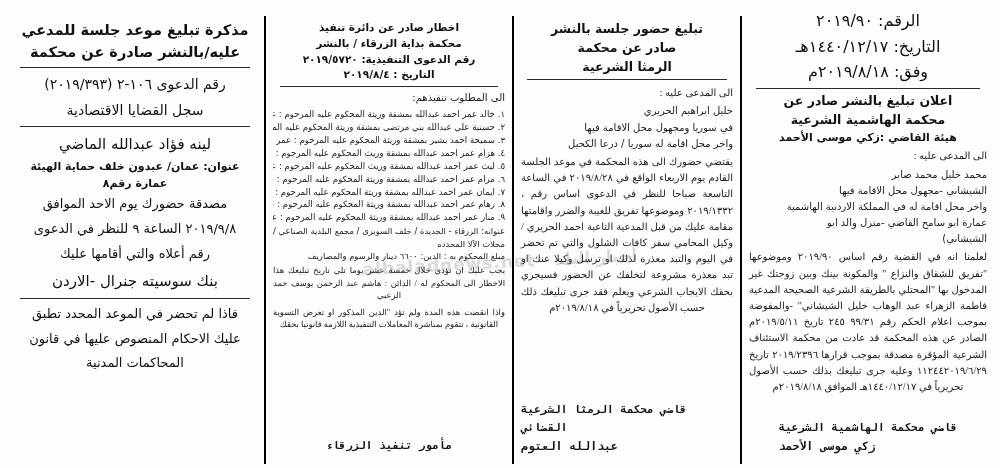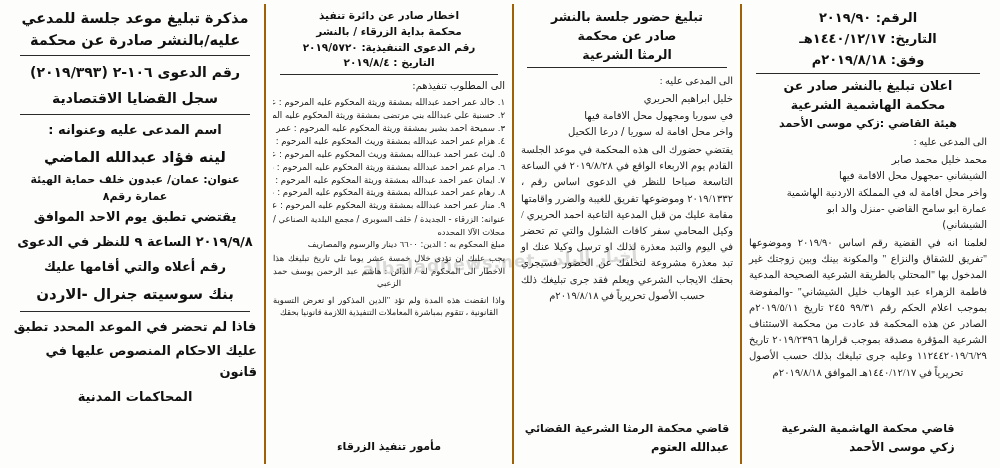--- a/index.html
+++ b/index.html
@@ -21,21 +21,21 @@
   .col{
     position:relative;
     box-sizing:border-box;
     padding:4px 7px 6px 7px;
     display:flex;
     flex-direction:column;
     align-items:center;
     overflow:hidden;
     background:#fdfdfb;
   }
-  .col + .col{ border-right:2px solid #a16207; }
+  .col + .col{ border-right:2px solid #000000;margin-top:12px; }
   .c1{ width:252px; }
   .c2{ width:228px; }
   .c3{ width:248px; }
   .c4{ width:260px; }
 
   .hdr{
     text-align:center;
     font-weight:bold;
     line-height:1.5;
     color:#111;
@@ -47,22 +47,22 @@
   .sub{
     text-align:center;
     font-weight:bold;
     font-size:11px;
     line-height:1.55;
     color:#111;
   }
 
   .meta{
     text-align:center;
-    font-size:13px;
-    font-weight:bold;
+    font-size:16px;
+    font-weight:normal;
     line-height:1.6;
     color:#111;
   }
 
   .body-txt{
     text-align:justify;
     text-align-last:center;
     font-size:10px;
     line-height:1.62;
     color:#1a1a1a;
@@ -82,37 +82,38 @@
   .list .li{ display:block; white-space:nowrap; overflow:hidden; text-overflow:clip; }
 
   .rule{
     width:94%;
     height:0;
     border-top:1px solid #2a2a2a;
     margin:3px 0;
   }
 
   .strong-line{
-    font-weight:bold;
+    font-weight:normal;
     font-size:13px;
     line-height:1.6;
     color:#111;
     margin:2px 0;
   }
   .strong-line.xl{ font-size:15px; }
   .strong-line.lg{ font-size:14px; }
 
   .sig{
     margin-top:auto;
-    text-align:right;
+    text-align:left;
     font-weight:bold;
     font-size:11px;
     line-height:1.6;
     color:#111;
     padding-bottom:2px;
+    font-family:Liberation Mono, monospace;
   }
   .sig .n2{ font-size:11.5px; }
 
   .spacer{ flex:1 1 auto; }
 
   .watermark{
     position:absolute;
     left:50%;
     top:56%;
     transform:translate(-50%,-50%) rotate(-3deg);
@@ -197,24 +198,23 @@
     </div>
   </div>
 
   <div class="col c4">
     <div class="hdr big">مذكرة تبليغ موعد جلسة للمدعي</div>
     <div class="hdr big">علیه/بالنشر صادرة عن محكمة</div>
     <div class="rule"></div>
     <div class="strong-line lg">رقم الدعوى ١٠٦-٢ (٢٠١٩/٣٩٣)</div>
     <div class="strong-line lg">سجل القضايا الاقتصادية</div>
     <div class="rule"></div>
-    <div class="strong-line">اسم المدعى عليه وعنوانه :</div>
     <div class="strong-line xl">لينه فؤاد عبدالله الماضي</div>
     <div class="sub">عنوان: عمان/ عبدون خلف حماية الهيئة عمارة رقم٨</div>
-    <div class="strong-line">يقتضي تطبق يوم الاحد الموافق</div>
+    <div class="strong-line">مصدقة حضورك يوم الاحد الموافق</div>
     <div class="strong-line">٢٠١٩/٩/٨ الساعة ٩ للنظر في الدعوى</div>
     <div class="strong-line">رقم أعلاه والتي أقامها عليك</div>
     <div class="strong-line xl">بنك سوسيته جنرال -الاردن</div>
     <div class="rule"></div>
     <div class="strong-line">فاذا لم تحضر في الموعد المحدد تطبق</div>
     <div class="strong-line">عليك الاحكام المنصوص عليها في قانون</div>
     <div class="strong-line">المحاكمات المدنية</div>
     <div class="spacer"></div>
   </div>
 

